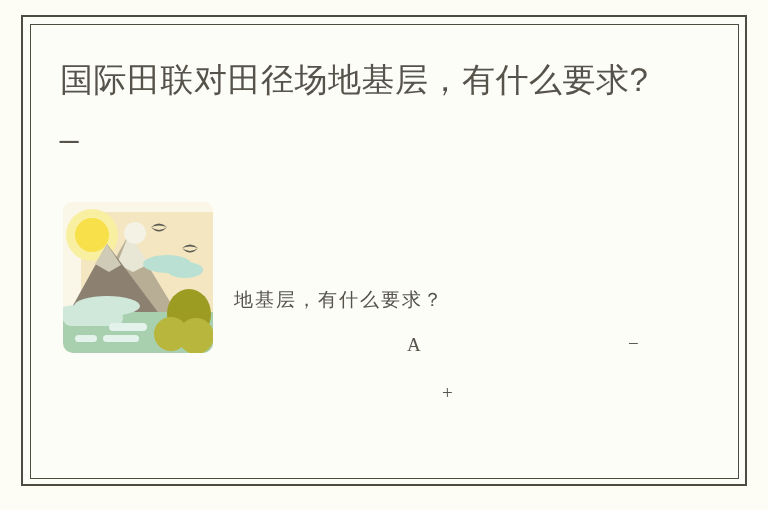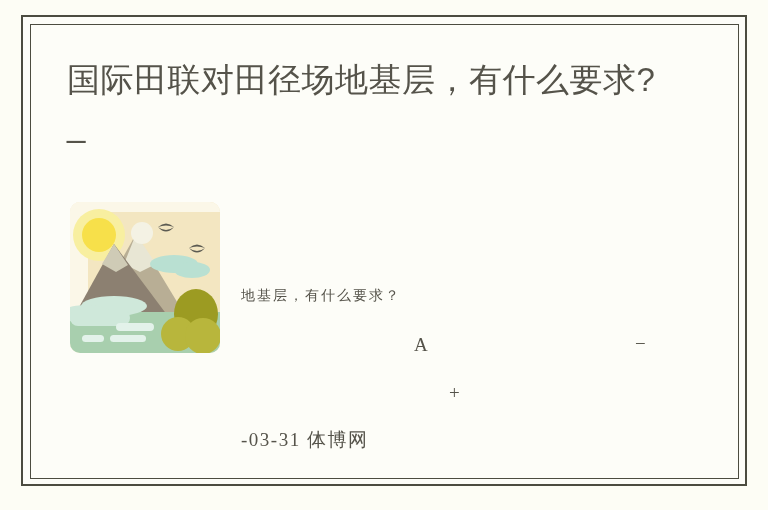--- a/index.html
+++ b/index.html
@@ -39,21 +39,21 @@
     width: 709px;
     height: 455px;
     border: 1px solid #4C4C40;
     box-sizing: border-box;
     background: #FDFDF8;
   }
 
   
   .content {
     position: absolute;
-    left: 41px;
+    left: 34px;
     top: 25px;
     width: 707px;
     height: 453px;
     overflow: hidden;
   }
 
   
   .page-title {
     position: absolute;
     left: 26px;
@@ -80,21 +80,21 @@
 
   
   .hand {
     font-family: "Liberation Serif", serif;
     color: #55534A;
   }
   .excerpt {
     position: absolute;
     left: 200px;
     top: 262px;
-    font-size: 14px;
+    font-size: 19px;
     letter-spacing: 2px;
     white-space: nowrap;
     text-align: right;
   }
   .watermark {
     position: absolute;
     left: 578px;
     top: 216px;
     font-size: 18px;
     letter-spacing: 3px;
@@ -179,16 +179,15 @@
 
     <div class="hand excerpt">地基层，有什么要求？</div>
 
 
     <div class="hand font-size-label">A</div>
 
     <div class="hand minus-button">−</div>
 
     <div class="hand plus-button">+</div>
 
-    <div class="hand meta-line">-03-31 体博网</div>
 
   </div>
 </div>
 
 </body></html>

